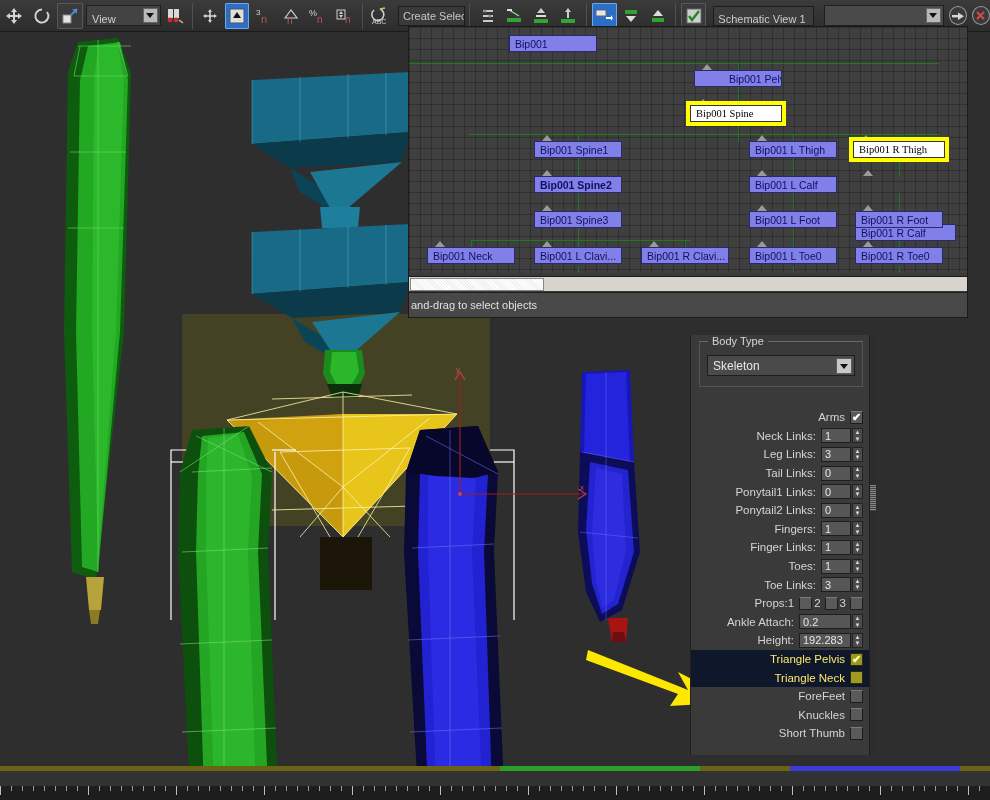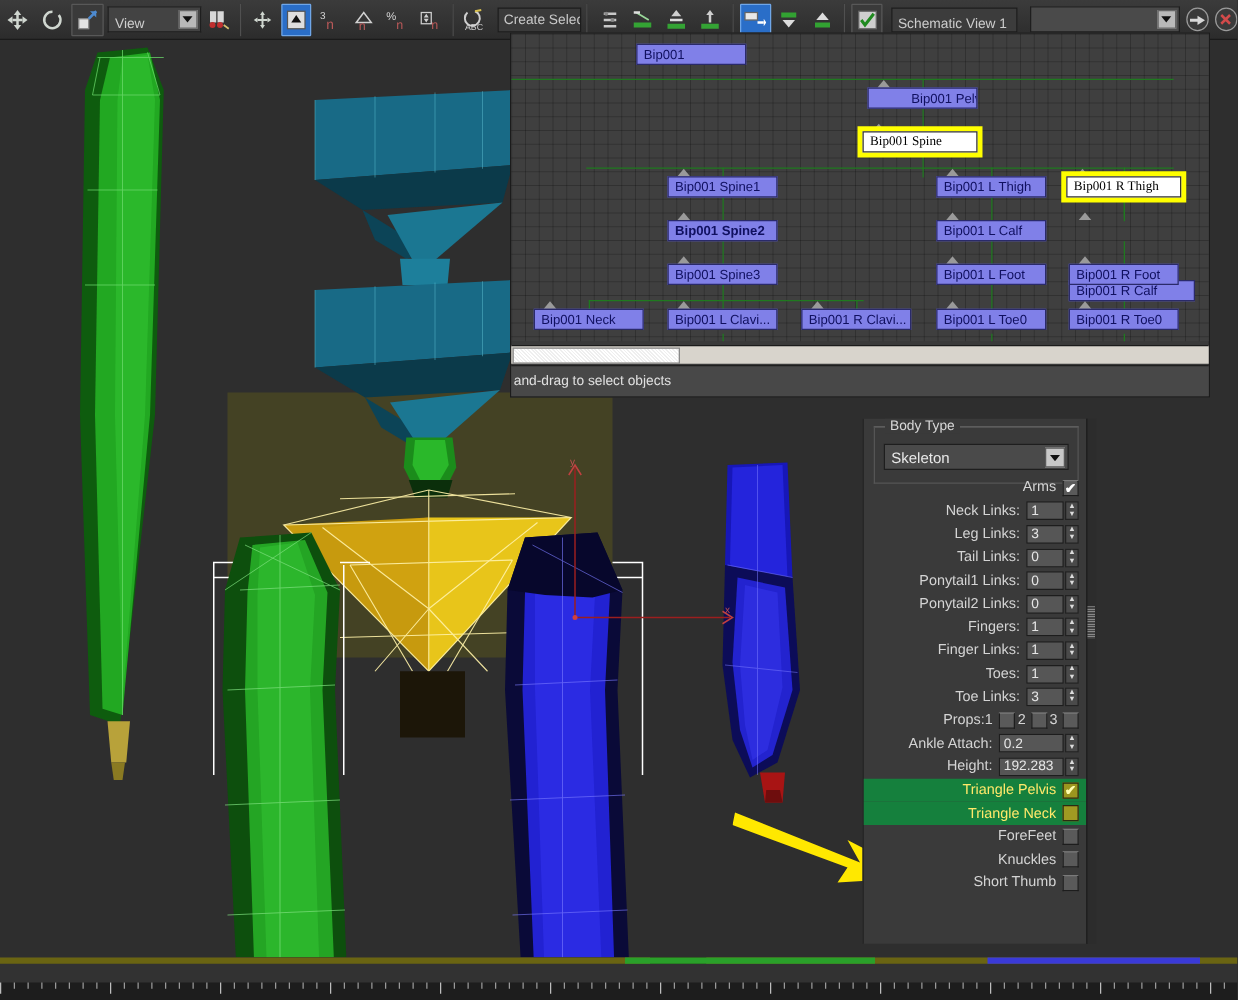--- a/index.html
+++ b/index.html
@@ -151,21 +151,21 @@
   .skel-combo .arrow {
     position: absolute; right: 2px; top: 2px; width: 16px; height: 16px;
     background: #c8c8c8; border: 1px solid #5a5a5a;
     display:flex; align-items:center; justify-content:center;
   }
   .skel-combo .arrow i {
     width:0;height:0;border-left:4px solid transparent;border-right:4px solid transparent;
     border-top:5px solid #111; display:block;
   }
 
-  .rows { position: absolute; left: 0; top: 46px; width: 180px; }
+  .rows { position: absolute; left: 0; top: 73px; width: 180px; }
   .row {
     position: relative; height: 18.6px; display: flex; align-items: center;
     justify-content: flex-end; padding-right: 8px;
   }
   .row .lbl { color: #d4d4d4; font-size: 11.5px; margin-right: 5px; white-space: nowrap; }
   .spin {
     width: 30px; height: 15px; background: #565656; border: 1px solid #1d1d1d;
     color: #e6e6e6; font-size: 11px; display: flex; align-items: center;
     padding-left: 3px;
   }
@@ -176,21 +176,21 @@
     display: flex; flex-direction: column; align-items: center;
     justify-content: space-around; color: #dcdcdc; font-size: 6px; line-height: 5px;
   }
   .cbox {
     width: 13px; height: 13px; background: #5a5a5a;
     border: 1px solid #1d1d1d; border-top-color:#7a7a7a;
     display: flex; align-items: center; justify-content: center;
     color: #ffffff; font-size: 11px; font-weight: bold;
   }
   .cbox.checked { color:#ffffff; }
-  .row.hl { background: #15803d; }
+  .row.hl { background: #0f172a; }
   .row.hl .lbl { color: #ffe86a; }
   .row.hl .cbox { background:#a09a22; border-color:#2b2b12; }
   .row.hl .cbox.checked { background:#9c961e; color:#ffffb0; }
   .props-row { justify-content: flex-end; }
   .props-row .pnum { color:#d4d4d4; font-size:11.5px; margin:0 4px 0 2px; }
 
   
   .arrow-ann { position: absolute; left: 586px; top: 612px; }
 
   

